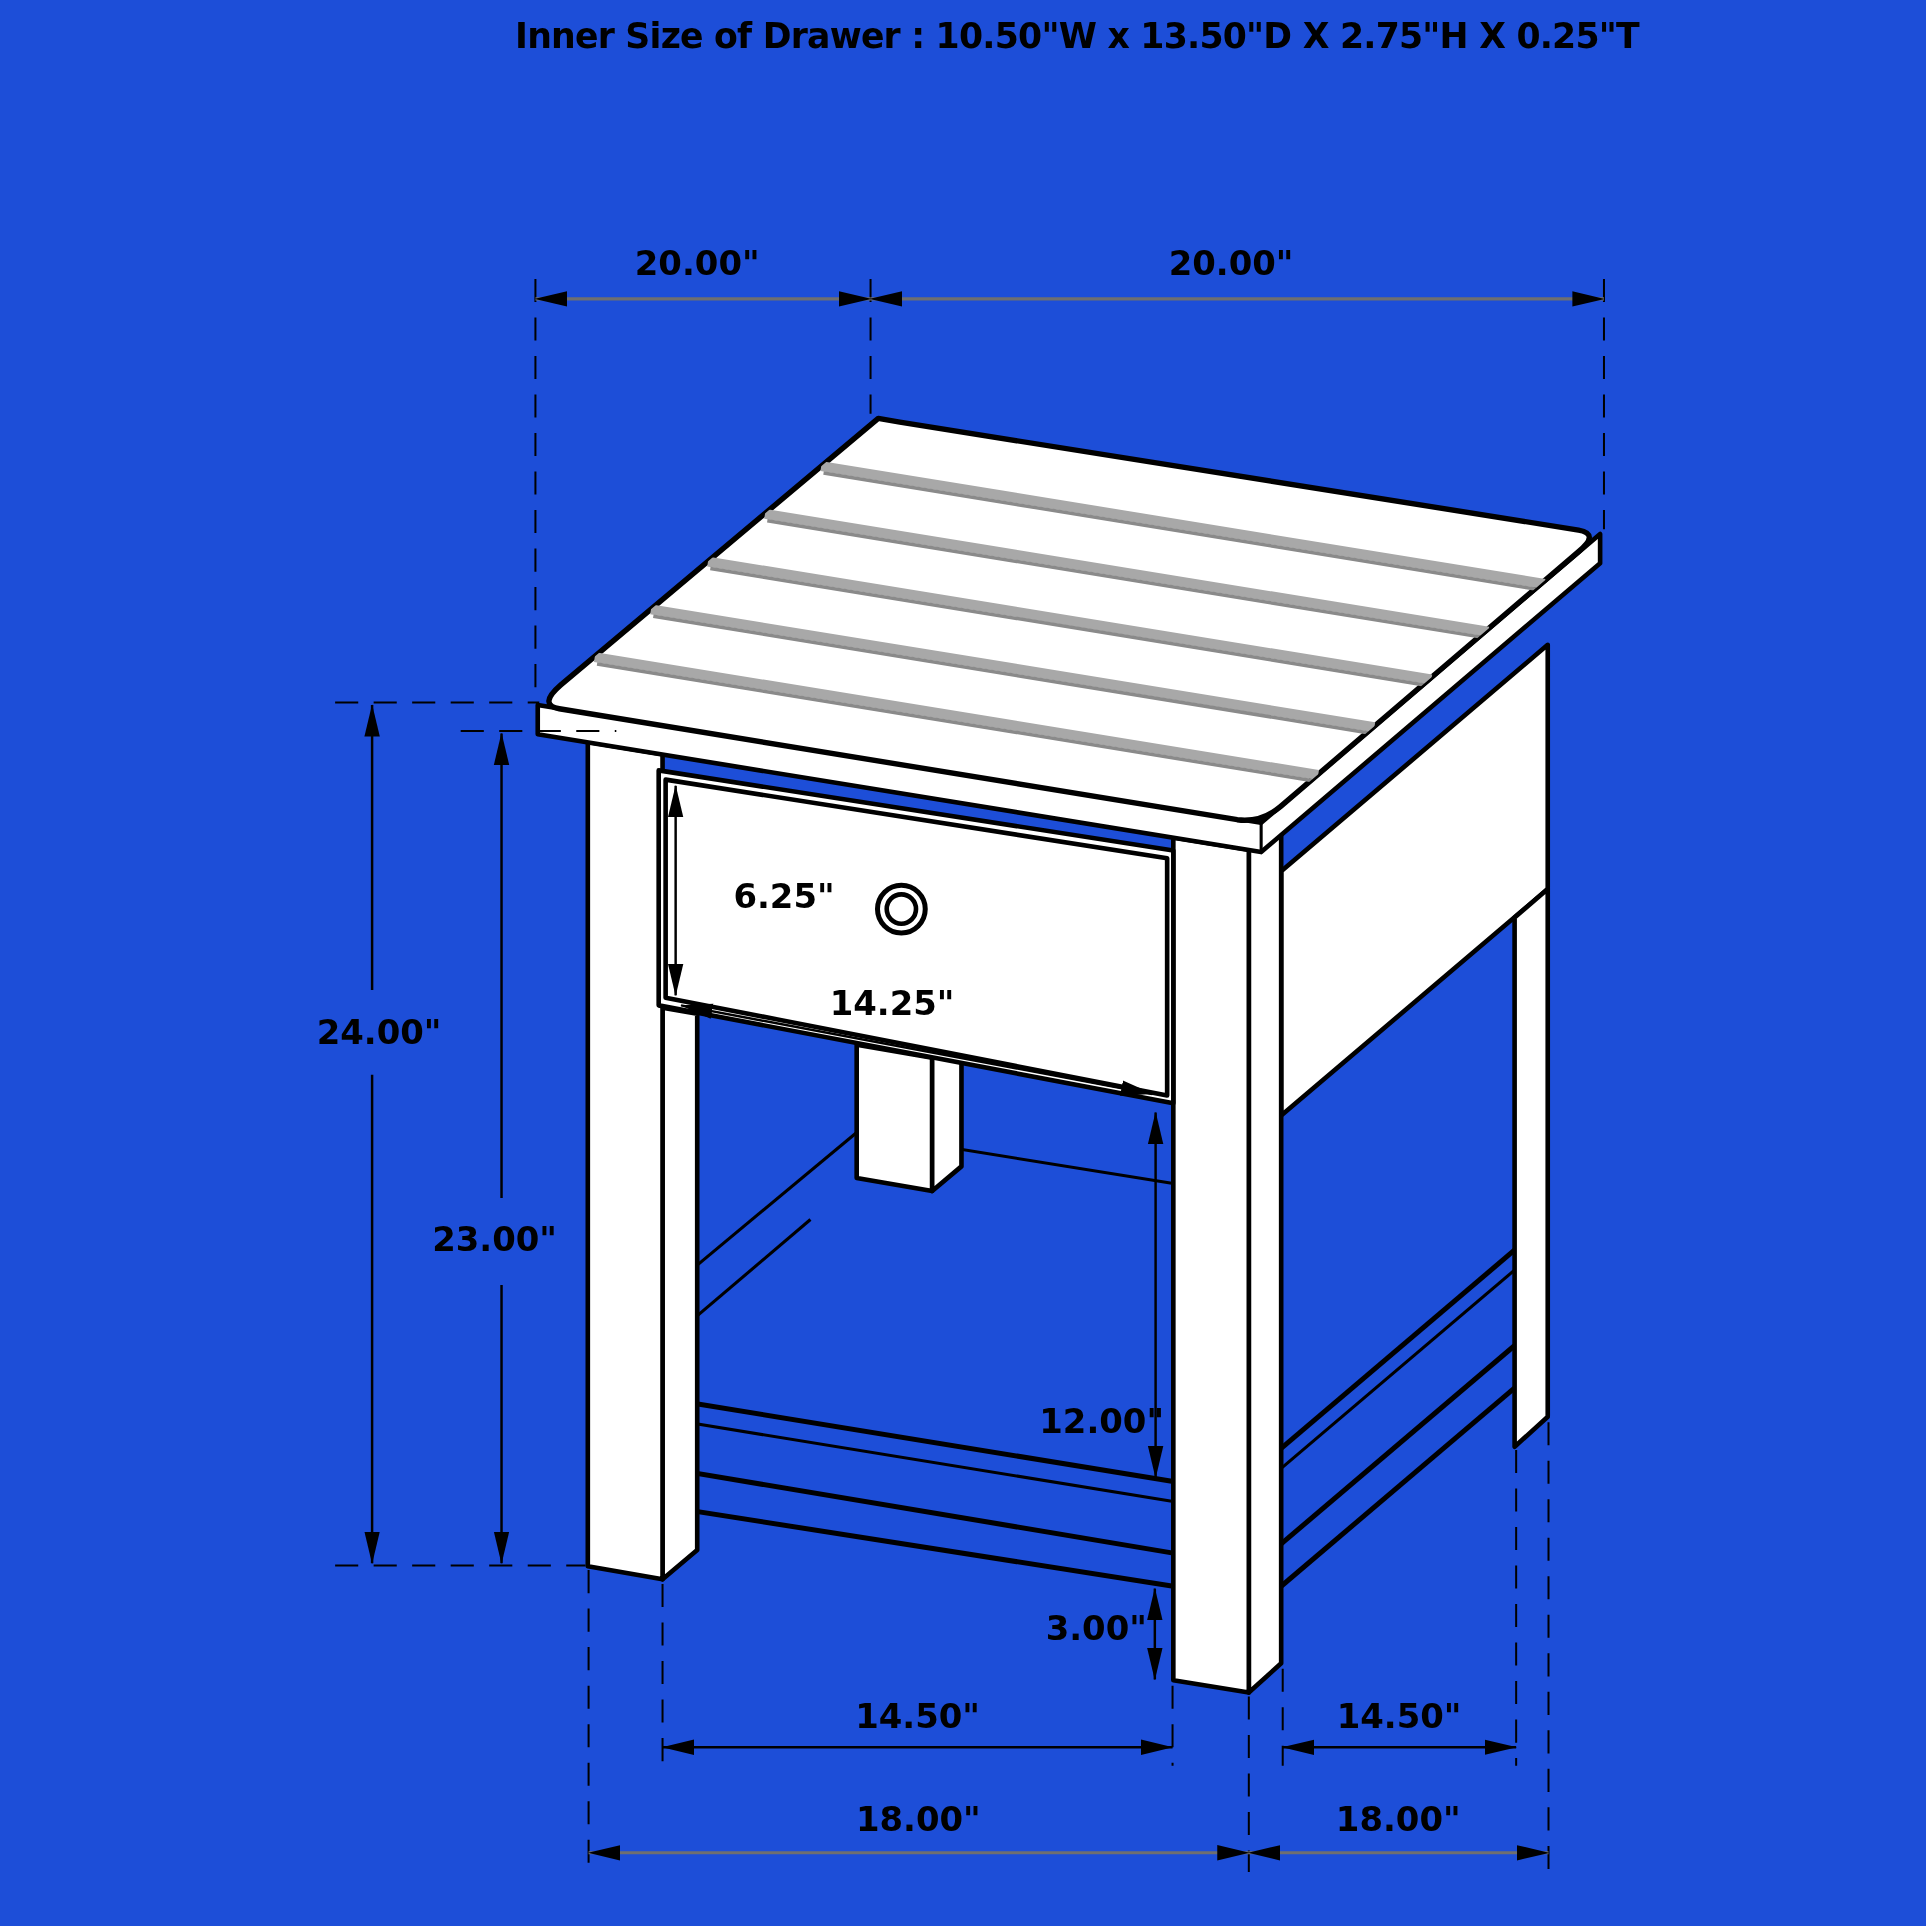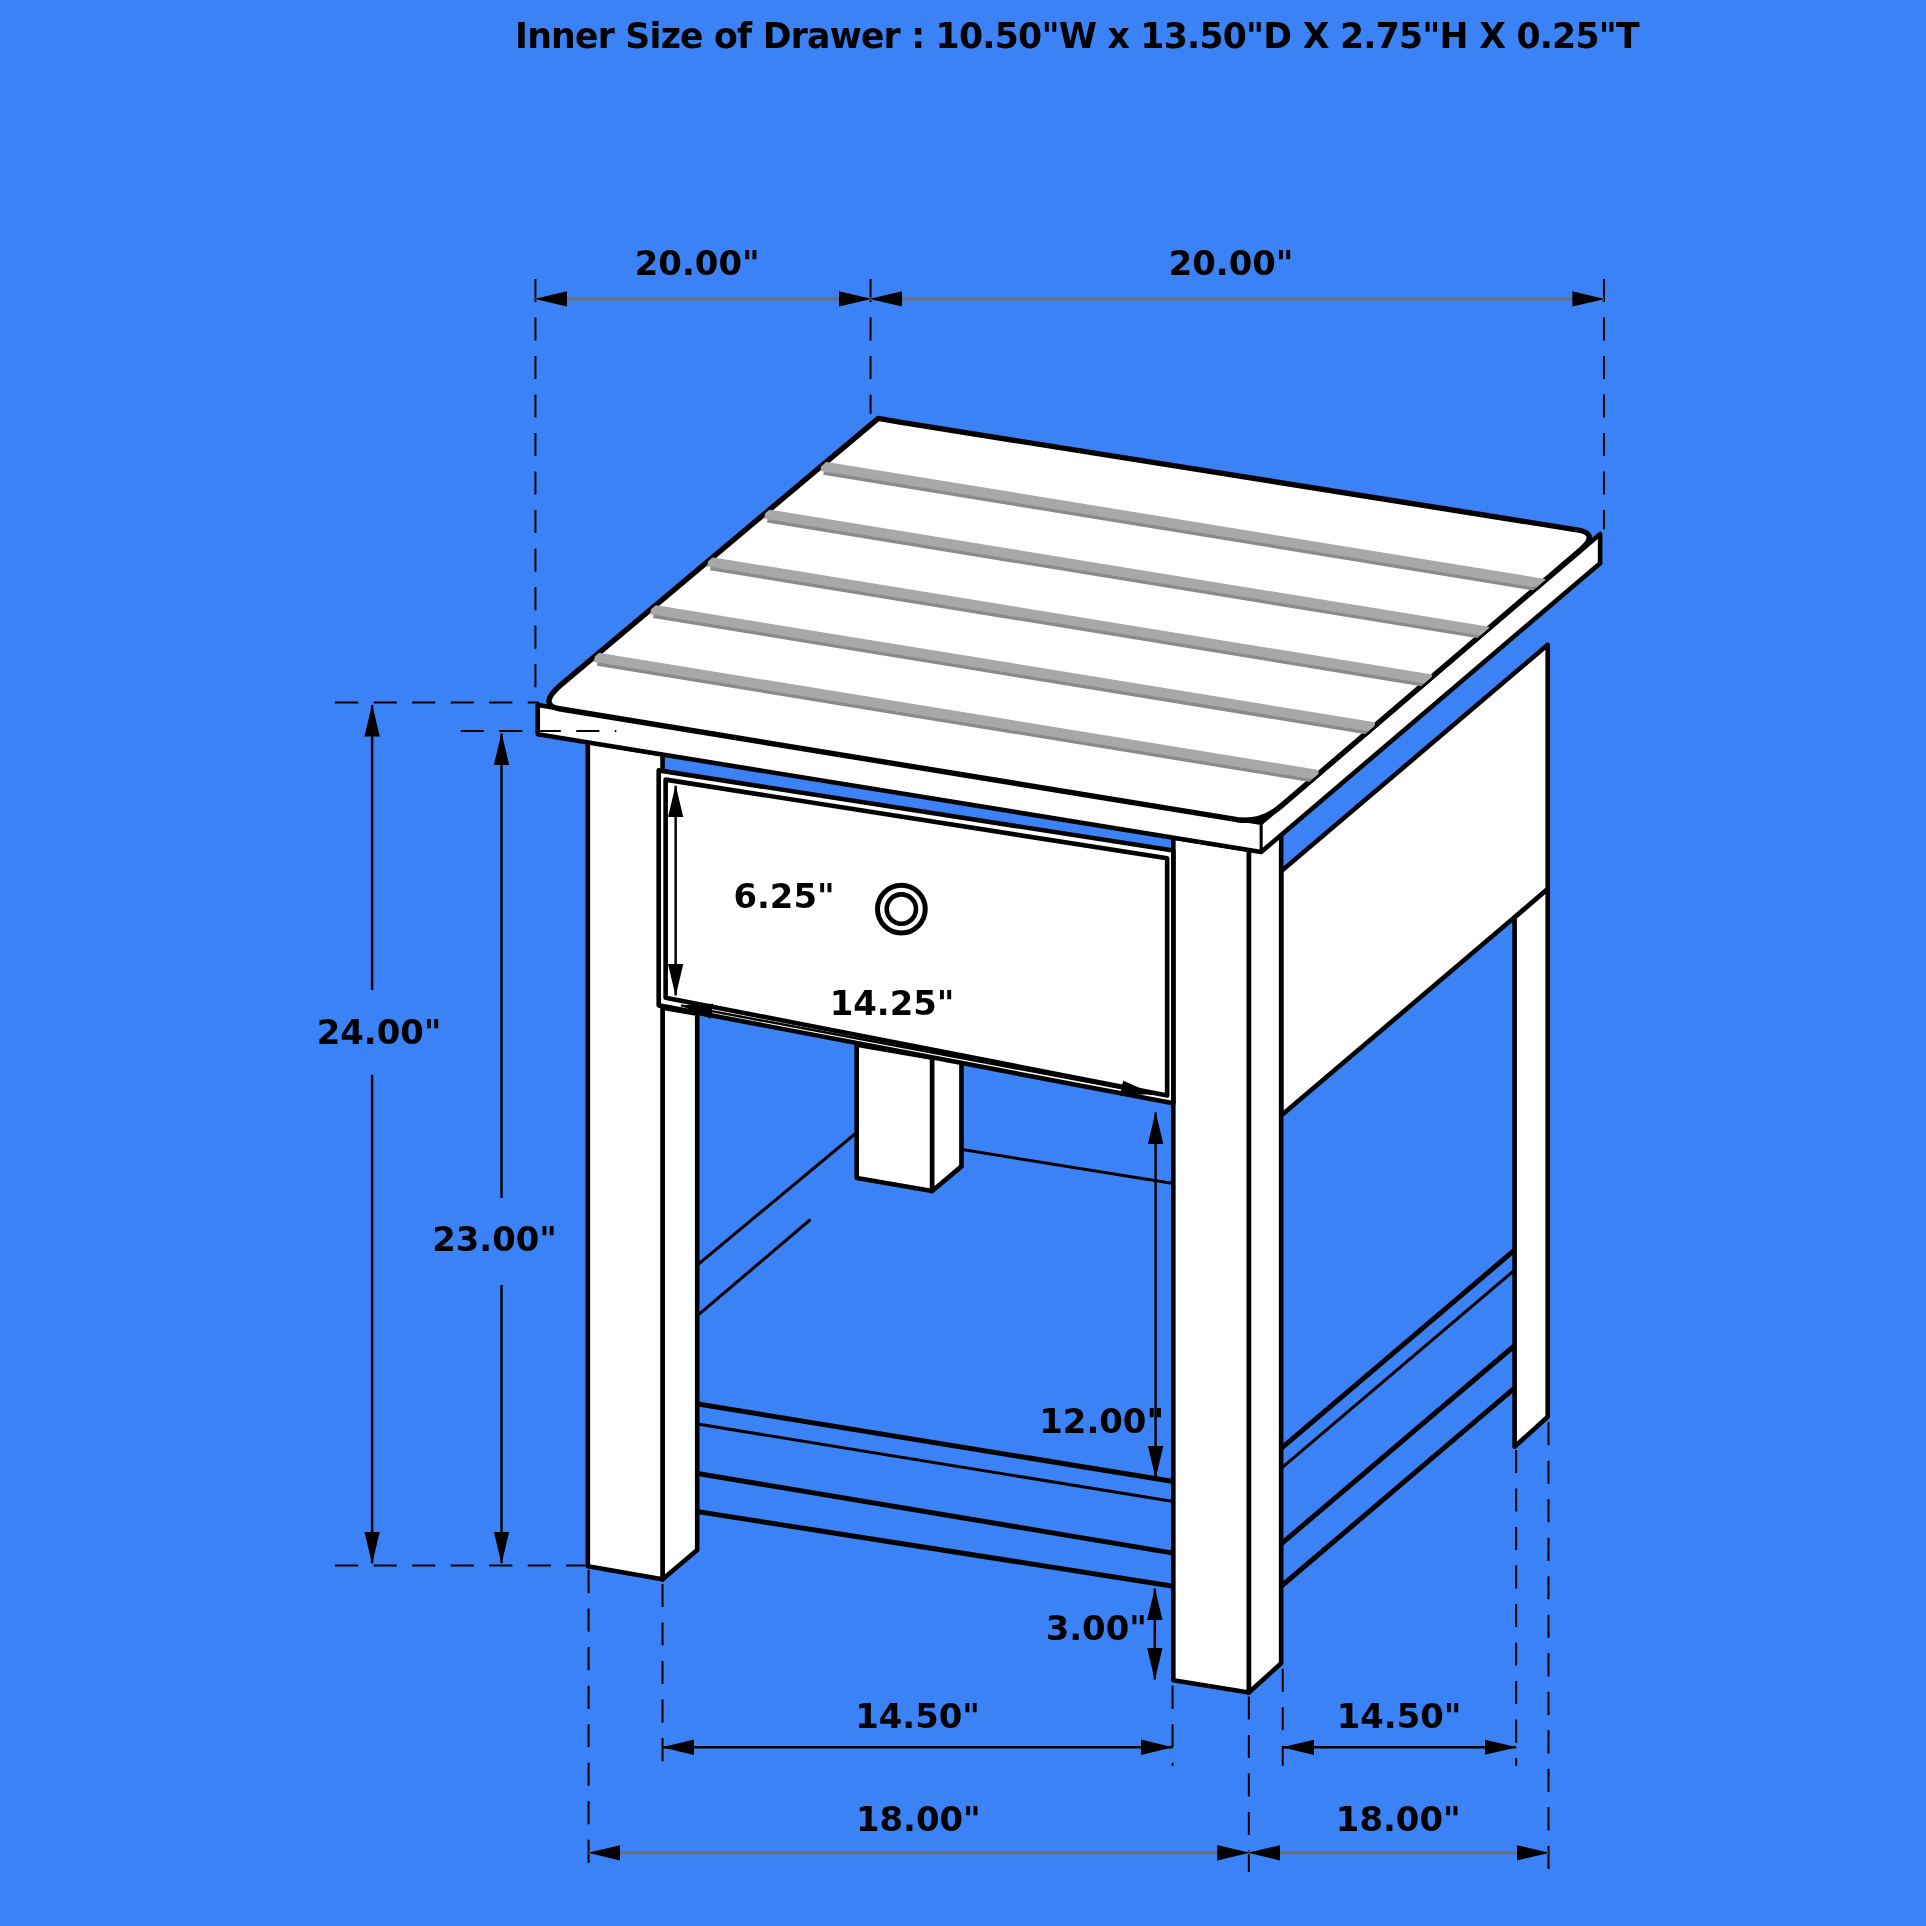--- a/index.html
+++ b/index.html
@@ -4,21 +4,21 @@
 <style>
   html, body {
     margin: 0;
     padding: 0;
     background: #ffffff;
   }
   .canvas {
     position: relative;
     width: 1926px;
     height: 1926px;
-    background: #3b82f6;
+    background: #1d4ed8;
     font-family: "DejaVu Sans", "Liberation Sans", sans-serif;
   }
   svg { display: block; }
   .dim-label {
     font-family: "DejaVu Sans", "Liberation Sans", sans-serif;
     font-weight: bold;
     font-size: 44px;
     fill: #000000;
   }
   .title-label {

